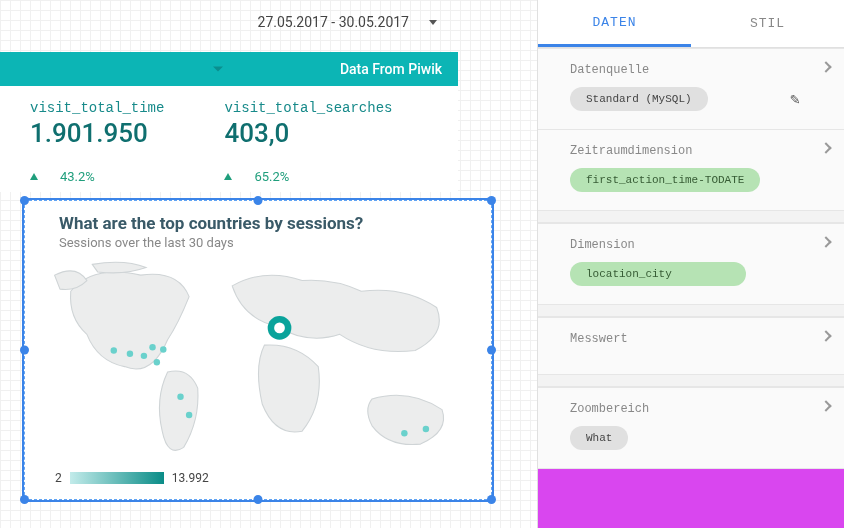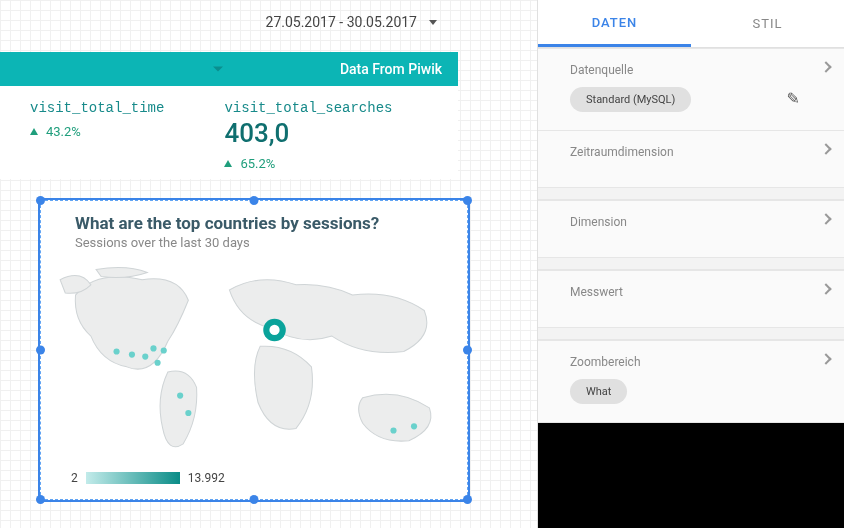--- a/index.html
+++ b/index.html
@@ -26,33 +26,34 @@
     background-image:
       linear-gradient(#f0f0f0 1px, transparent 1px),
       linear-gradient(90deg, #f0f0f0 1px, transparent 1px);
     background-size: 10px 10px;
     border-right: 1px solid #e0e0e0;
     padding: 0 0 0 0;
     overflow: hidden;
   }
   .side {
     flex: 1;
-    background: #000000;
+    background: #d946ef;
     height: 100%;
     overflow: hidden;
     position: relative;
+    font-family: Liberation Mono, monospace;
   }
 
   .daterow {
     position: absolute;
     top: 14px;
     right: 100px;
     display: flex;
     align-items: center;
-    gap: 12px;
+    gap: 20px;
     color: #444;
     font-size: 14px;
   }
   .daterow .tri {
     width: 0; height: 0;
     border-left: 4px solid transparent;
     border-right: 4px solid transparent;
     border-top: 5px solid #555;
   }
 
@@ -98,37 +99,37 @@
     font-family: Liberation Mono, monospace;
   }
   .metric .value {
     color: #0f6f6f;
     font-size: 26px;
     font-weight: 500;
   }
   .metric .delta {
     display: flex;
     align-items: center;
-    gap: 8px;
+    gap: 22px;
     color: #1f9e7c;
     font-size: 13px;
-    margin-top: 8px;
+    margin-top: 21px;
   }
   .up {
     width: 0; height: 0;
     border-left: 4px solid transparent;
     border-right: 4px solid transparent;
     border-bottom: 7px solid #1f9e7c;
   }
 
   .mapcard {
     position: absolute;
     top: 200px;
-    left: 40px;
-    width: 428px;
+    left: 24px;
+    width: 468px;
     height: 300px;
     background: #fff;
     border: 1px dashed #62a4f3;
     outline: 2px solid #3b84e8;
   }
   .handle {
     position: absolute;
     width: 9px; height: 9px;
     background: #3b84e8;
     border-radius: 50%;
@@ -251,20 +252,21 @@
     </div>
 
     <div class="report">
       <div class="titlebar">
         <span class="tri"></span>
         <span>Data From Piwik</span>
       </div>
       <div class="metrics">
         <div class="metric">
           <div class="label">visit_total_time</div>
+          <div class="value">1.901.950</div>
           <div class="delta">
             <span class="up"></span>
             <span>43.2%</span>
           </div>
         </div>
         <div class="metric">
           <div class="label">visit_total_searches</div>
           <div class="value">403,0</div>
           <div class="delta">
             <span class="up"></span>
@@ -334,27 +336,29 @@
     <div class="section">
       <span class="chev"></span>
       <div class="label">Datenquelle</div>
       <span class="chip grey">Standard (MySQL)</span>
       <span class="pencil">✎</span>
     </div>
 
     <div class="section">
       <span class="chev"></span>
       <div class="label">Zeitraumdimension</div>
+      <span class="chip green">first_action_time-TODATE</span>
     </div>
 
     <div class="sp12"></div>
 
     <div class="section">
       <span class="chev"></span>
       <div class="label">Dimension</div>
+      <span class="chip green">location_city</span>
     </div>
 
     <div class="sp12"></div>
 
     <div class="section">
       <span class="chev"></span>
       <div class="label">Messwert</div>
     </div>
 
     <div class="sp12"></div>

